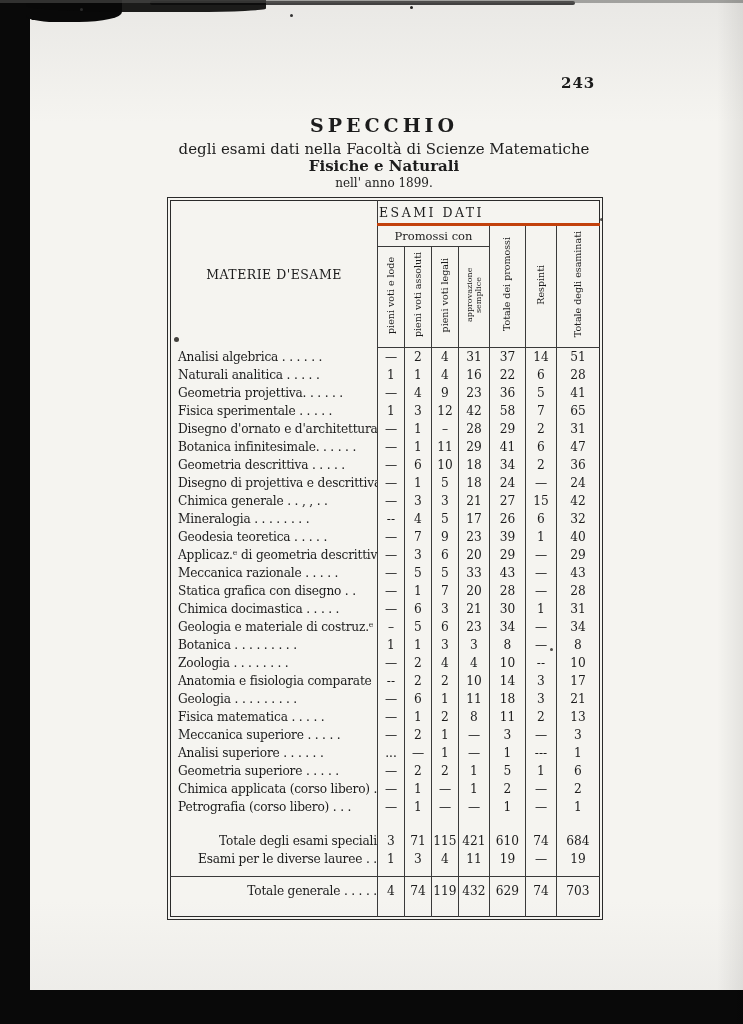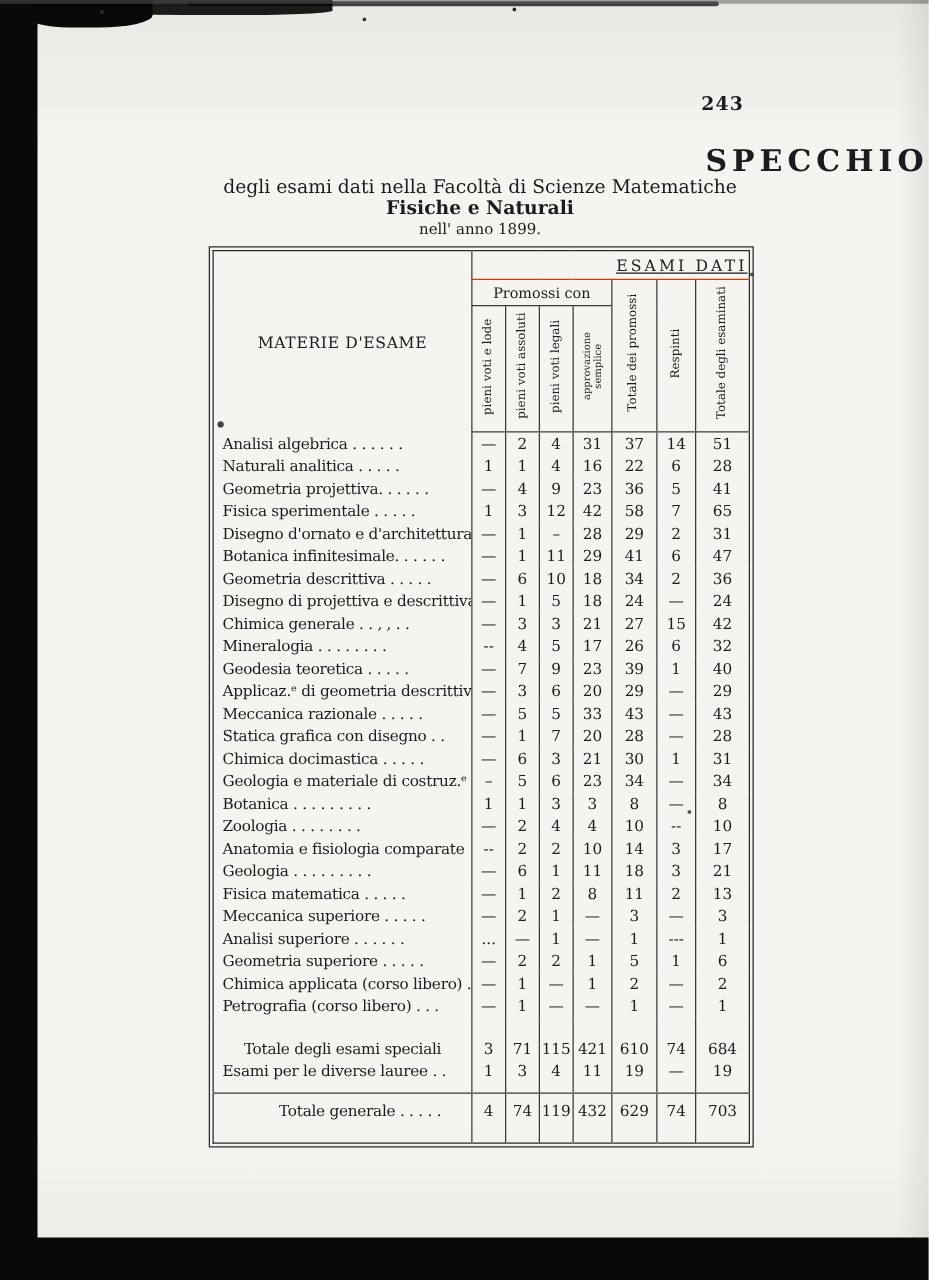--- a/index.html
+++ b/index.html
@@ -18,53 +18,53 @@
   .bottom-bar { left:0; bottom:0; width:743px; height:34px; }
   .bottom-fade{ left:0; bottom:34px; width:743px; height:3px; background:#5a5a57; opacity:.5; }
   .right-shade{ position:absolute; right:0; top:0; width:26px; height:1024px;
                 background:linear-gradient(90deg, rgba(0,0,0,0), rgba(0,0,0,0.07)); }
   .speck { position:absolute; width:3px; height:3px; background:#2b2b2b; border-radius:50%;
            box-shadow: 210px 6px 0 #333, 330px -2px 0 #222, 95px 330px 0 1px #44423e,
                        520px 210px 0 #55534f, 470px 640px 0 #504e4a; }
 
   .pagenum { position:absolute; top:74px; left:561px; font-size:15px; font-weight:bold; letter-spacing:1px; }
 
-  .title { position:absolute; top:114px; left:25px; width:718px; text-align:right;
-           font-size:24px; font-weight:bold; letter-spacing:4px; }
+  .title { position:absolute; top:114px; left:25px; width:718px; text-align:center;
+           font-size:19px; font-weight:bold; letter-spacing:4px; }
   .sub1  { position:absolute; top:140px; left:25px; width:718px; text-align:center;
            font-size:15px; font-weight:normal; }
   .sub2  { position:absolute; top:157px; left:25px; width:718px; text-align:center;
            font-size:15px; font-weight:bold; }
   .anno  { position:absolute; top:176px; left:25px; width:718px; text-align:center; font-size:12px; }
 
   .table-wrap { position:absolute; left:167px; top:197px; width:430px;
                 border:1.5px solid #2a2a2a; padding:2px; }
   table { border-collapse:collapse; width:100%; table-layout:fixed; }
   table { border:1px solid #2a2a2a; }
   th, td { font-weight:normal; }
 
   th.materie { vertical-align:middle; text-align:center; font-size:12.5px; letter-spacing:.5px; }
-  th.esami  { border-left:1px solid #3a3a3a; border-bottom:1px solid #c2410c;
-              font-size:12.5px; letter-spacing:2.5px; height:20px; text-align:right;text-decoration:underline; }
+  th.esami  { border-left:1px solid #3a3a3a; border-bottom:3px solid #c2410c;
+              font-size:12.5px; letter-spacing:2.5px; height:20px; text-align:left; }
   th.promossi { border-left:1px solid #3a3a3a; border-bottom:1px solid #3a3a3a;
               font-size:11.5px; height:18px; text-align:center; }
   th.vert { border-left:1px solid #3a3a3a; border-bottom:1px solid #3a3a3a;
             vertical-align:middle; text-align:center; padding:2px 0; }
   th.vert.r3 { height:96px; }
   th.vert span { display:inline-block; writing-mode:vertical-rl; transform:rotate(180deg);
                  font-size:9.5px; line-height:1.15; max-height:92px; }
   th.vert.r2 span { max-height:110px; }
   th.vert.small span { font-size:8px; }
 
   tbody.rows td { height:18px; }
   td.subject { font-size:12.2px; padding:0 2px 0 7px; white-space:nowrap; overflow:hidden;
                letter-spacing:-.2px;margin-top:19px; }
   td.num { border-left:1px solid #3a3a3a; text-align:center; font-size:12.2px; padding:0 1px; }
 
-  tbody.totals td.subject { text-align:right; padding-right:24px; white-space:nowrap; }
+  tbody.totals td.subject { text-align:right; padding-right:0; white-space:nowrap; }
   tr.foot0 td { padding-top:16px; height:18px; }
   tr.foot1 td { padding-bottom:8px; height:18px; }
   tr.foot2 td { border-top:1px solid #3a3a3a; padding-top:5px; padding-bottom:16px; height:18px; }
 </style>
 </head>
 <body>
 
 <div class="a left-bar"></div>
 <div class="a tl-blob"></div>
 <div class="a top-band"></div>

